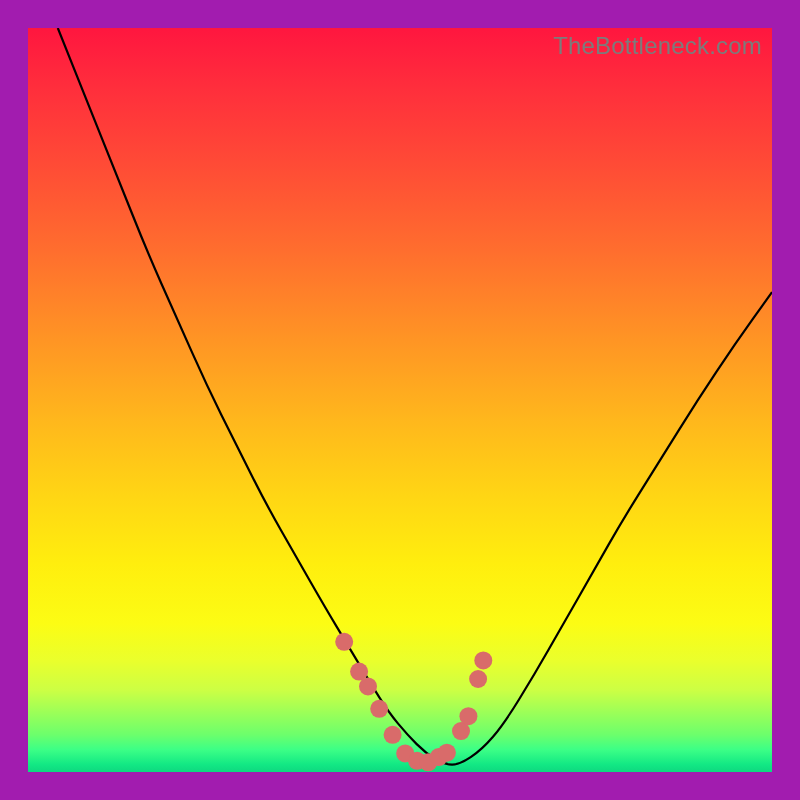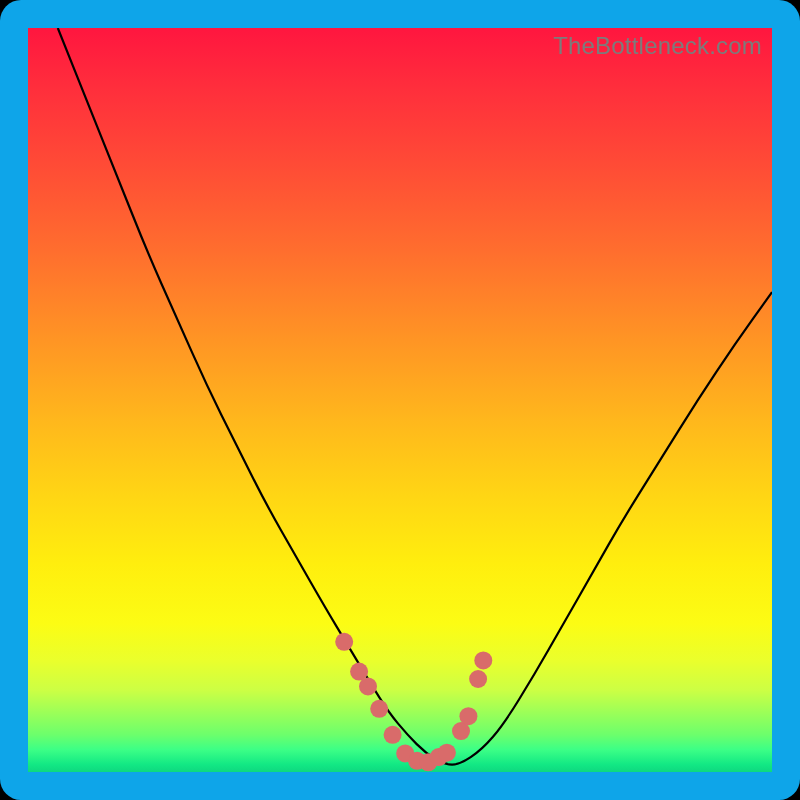--- a/index.html
+++ b/index.html
@@ -8,22 +8,21 @@
     width: 800px;
     height: 800px;
     background: #000;
     overflow: hidden;
     font-family: Arial, Helvetica, sans-serif;
   }
   .frame {
     position: relative;
     width: 800px;
     height: 800px;
-    background: #0ea5e9;
-    border-radius: 21px;
+    background: #a21caf;
   }
   .plot {
     position: absolute;
     left: 28px;
     top: 28px;
     width: 744px;
     height: 744px;
     
     background: linear-gradient(
       to bottom,

